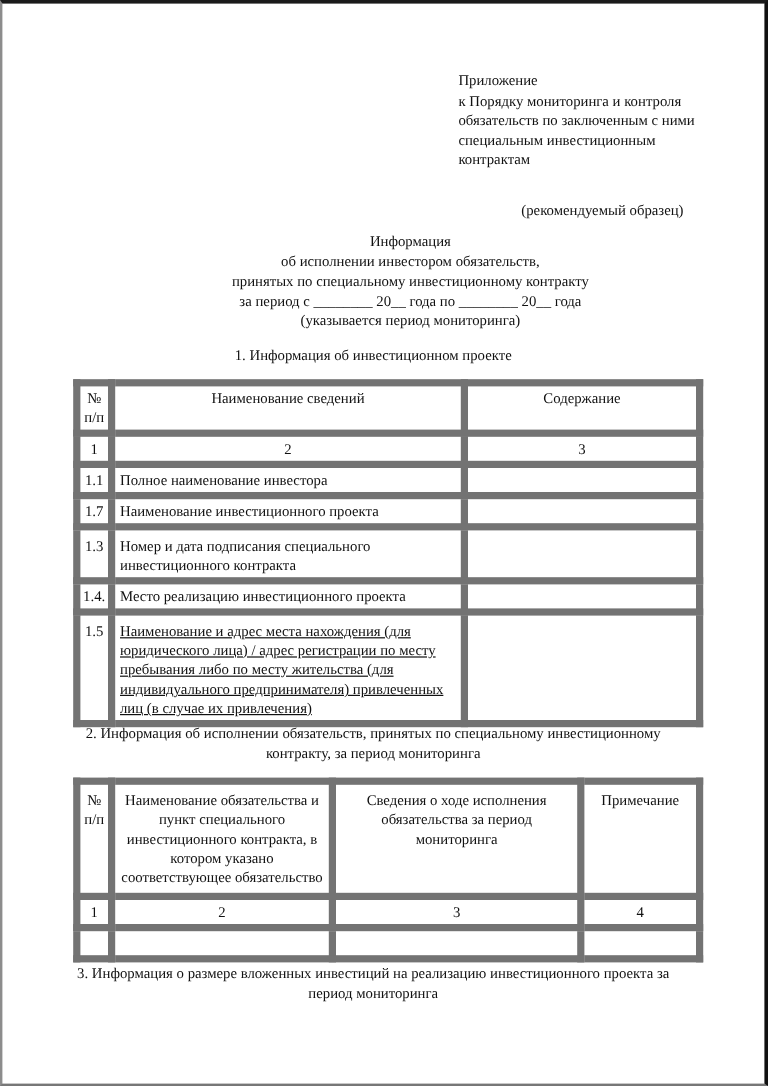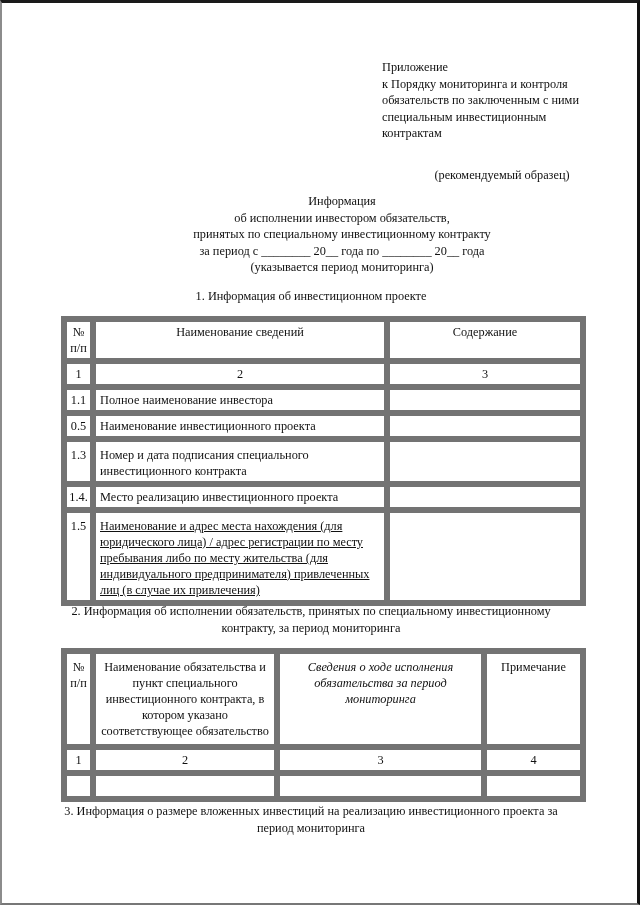--- a/index.html
+++ b/index.html
@@ -124,21 +124,21 @@
       <td class="center">1</td>
       <td class="center">2</td>
       <td class="center">3</td>
     </tr>
     <tr style="height:26px">
       <td class="num mid">1.1</td>
       <td class="mid">Полное наименование инвестора</td>
       <td></td>
     </tr>
     <tr style="height:26px">
-      <td class="num mid">0.5</td>
+      <td class="num mid">1.7</td>
       <td class="mid">Наименование инвестиционного проекта</td>
       <td></td>
     </tr>
     <tr style="height:44px">
       <td class="num" style="padding-top:5px;">1.3</td>
       <td style="padding-top:5px;">Номер и дата подписания специального инвестиционного контракта</td>
       <td></td>
     </tr>
     <tr style="height:25px">
       <td class="num mid">1.4.</td>
@@ -162,21 +162,21 @@
     <colgroup>
       <col style="width:29px">
       <col style="width:184px">
       <col style="width:207px">
       <col style="width:99px">
     </colgroup>
     <tbody>
         <tr style="height:85px">
       <th style="padding:5px 1px;">№ п/п</th>
       <th style="padding:5px 2px;">Наименование обязательства и пункт специального инвестиционного контракта, в котором указано соответствующее обязательство</th>
-      <th style="padding:5px 20px;font-style:italic;">Сведения о ходе исполнения обязательства за период мониторинга</th>
+      <th style="padding:5px 20px;">Сведения о ходе исполнения обязательства за период мониторинга</th>
       <th style="padding:5px 2px;">Примечание</th>
     </tr>
     <tr style="height:26px">
       <td class="center">1</td>
       <td class="center">2</td>
       <td class="center">3</td>
       <td class="center">4</td>
     </tr>
     <tr style="height:26px">
       <td></td>

